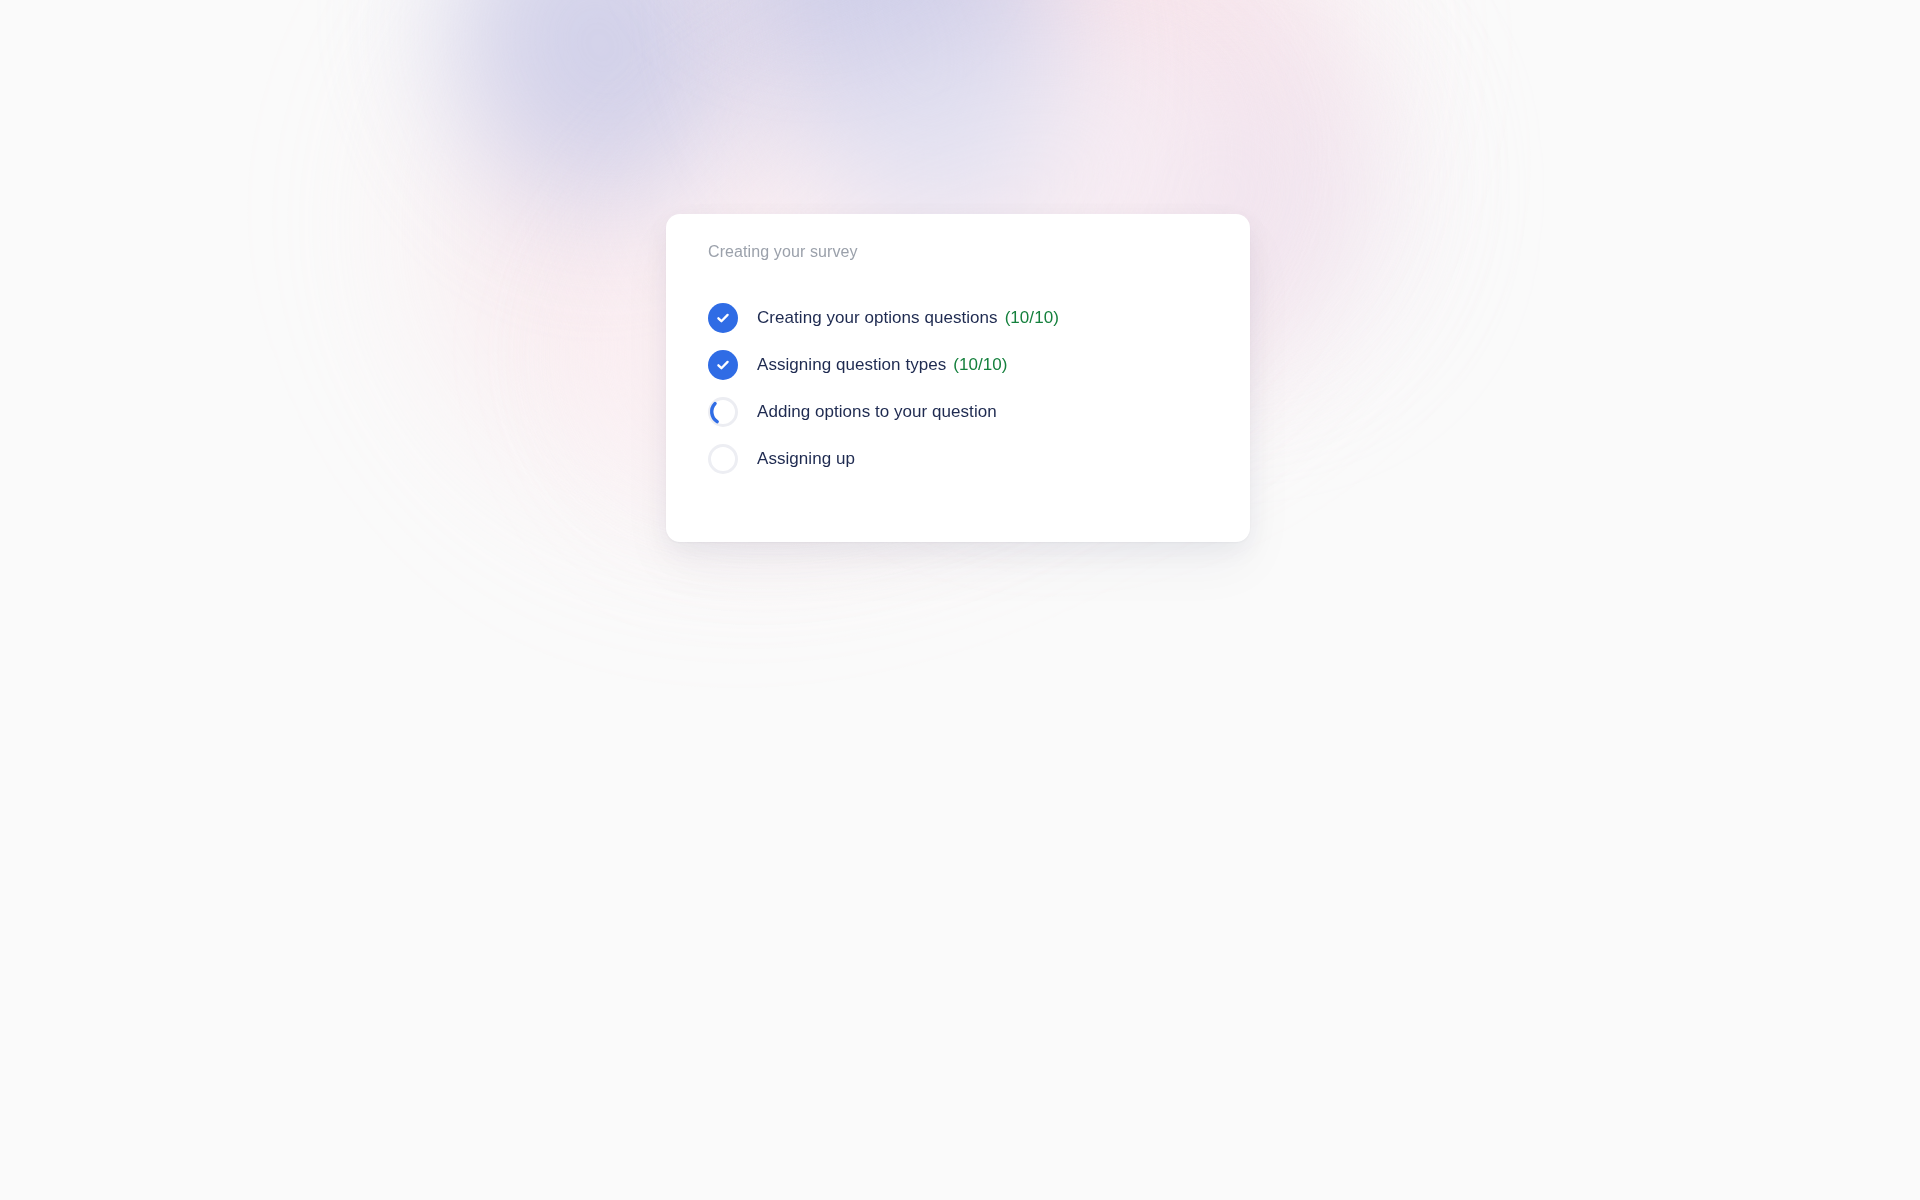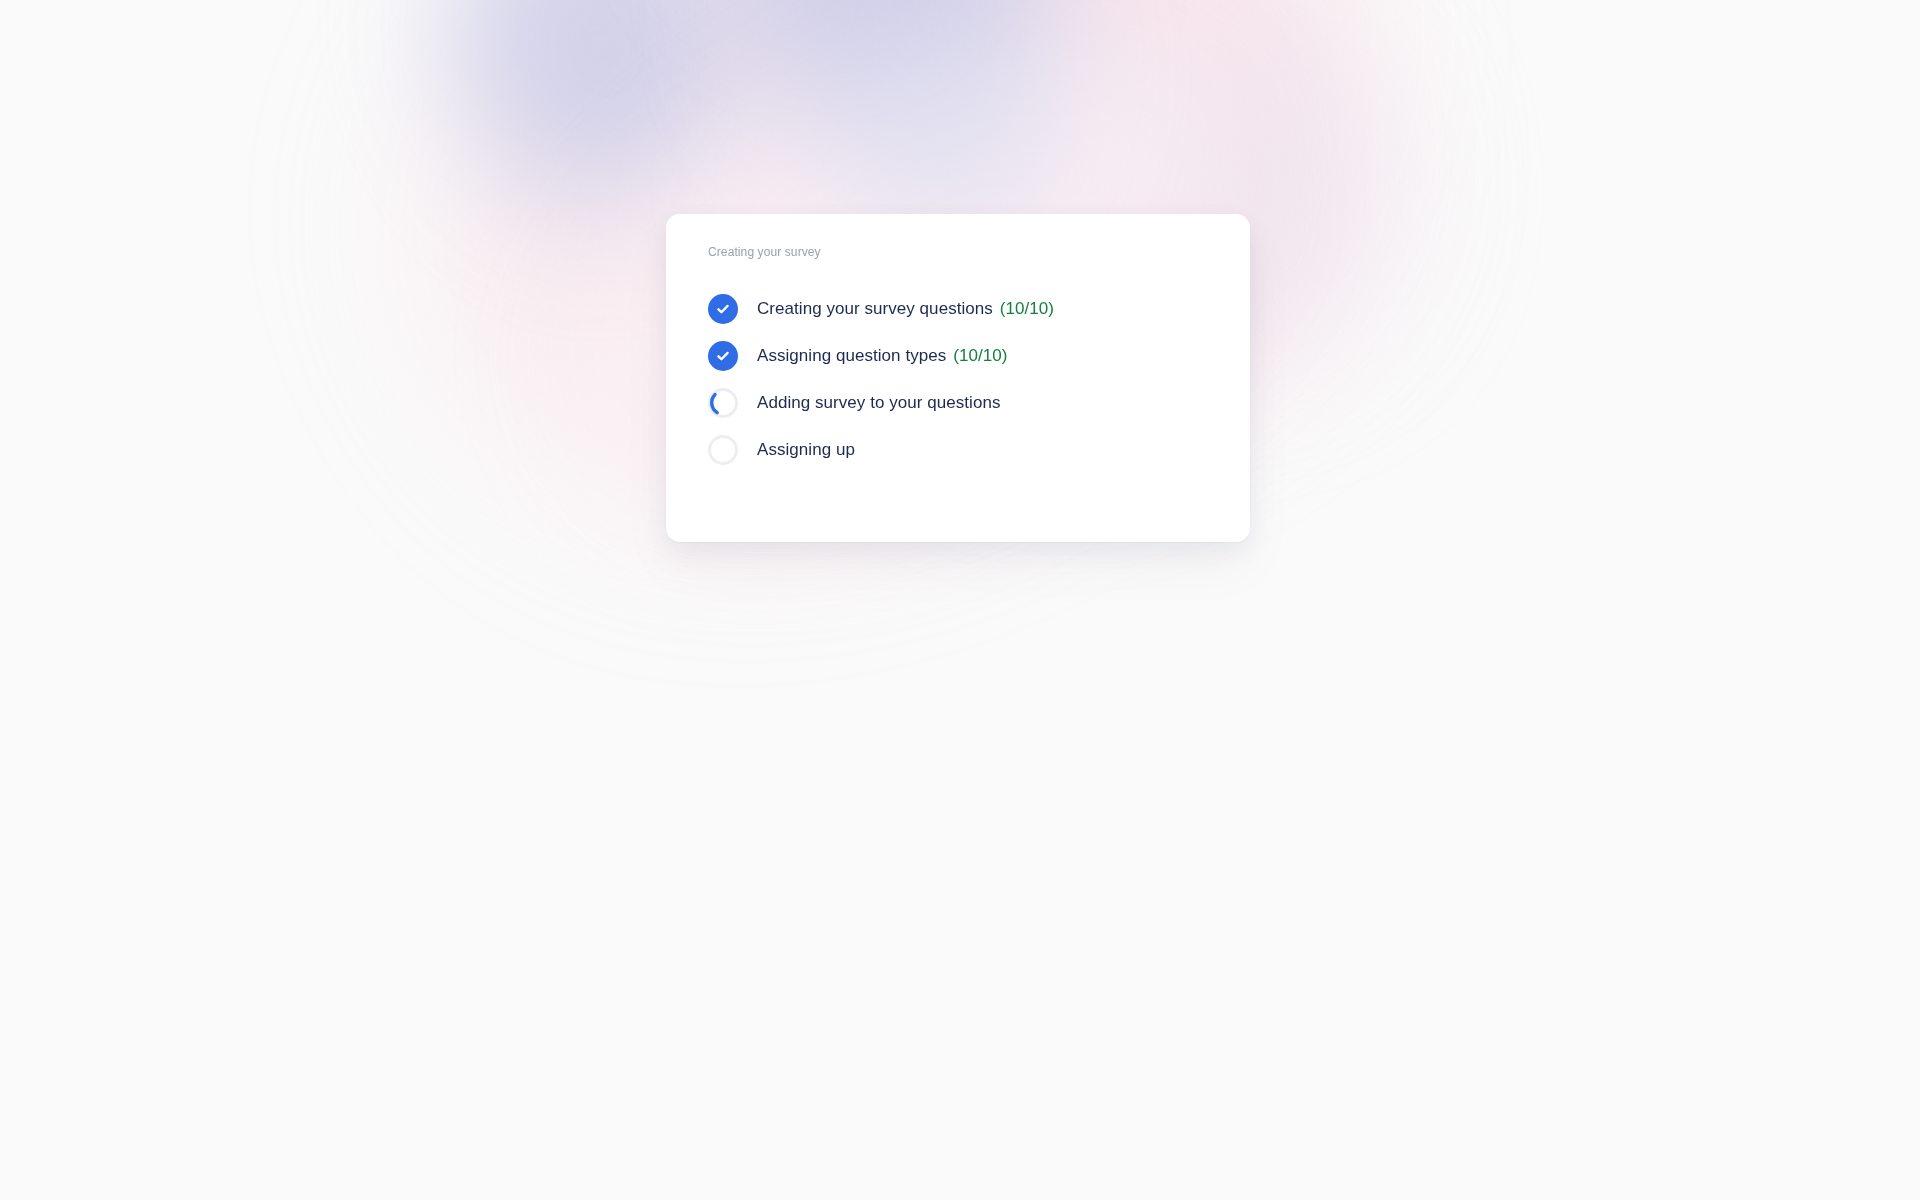--- a/index.html
+++ b/index.html
@@ -129,26 +129,26 @@
     background: #ffffff;
     border-radius: 14px;
     box-shadow:
       0 1px 2px rgba(24, 32, 64, .035),
       0 8px 26px rgba(24, 32, 64, .055),
       0 24px 54px rgba(24, 32, 64, .045);
     padding: 28px 34px 30px 42px;
   }
 
   .card-heading {
-    font-size: 12px;
+    font-size: 16px;
     line-height: 20px;
     color: #9ba1ab;
     font-weight: 400;
     letter-spacing: .1px;
-    margin-bottom: 23px;
+    margin-bottom: 32px;
   }
 
   .steps-list {
     list-style: none;
     margin: 0;
     padding: 0;
   }
 
   .step-row {
     display: flex;
@@ -246,21 +246,21 @@
 
     <li class="step-row">
       <span class="step-indicator">
         <span class="ind-done">
           <svg width="16" height="16" viewBox="0 0 16 16" aria-hidden="true">
             <path d="M3.4 8.3 L6.4 11.2 L12.6 4.9" fill="none" stroke="#ffffff" stroke-width="2.3" stroke-linecap="round" stroke-linejoin="round"></path>
           </svg>
         </span>
       </span>
       <span class="step-text">
-        <span>Creating your survey questions</span><span class="step-count">(10/10)</span>
+        <span>Creating your options questions</span><span class="step-count">(10/10)</span>
       </span>
     </li>
 
     <li class="step-row">
       <span class="step-indicator">
         <span class="ind-done">
           <svg width="16" height="16" viewBox="0 0 16 16" aria-hidden="true">
             <path d="M3.4 8.3 L6.4 11.2 L12.6 4.9" fill="none" stroke="#ffffff" stroke-width="2.3" stroke-linecap="round" stroke-linejoin="round"></path>
           </svg>
         </span>
@@ -273,21 +273,21 @@
     <li class="step-row">
       <span class="step-indicator">
         <span class="ind-active">
           <span class="ring-base"></span>
           <svg width="30" height="30" viewBox="0 0 30 30" aria-hidden="true">
             <path d="M 7.0 6.6 A 11.75 11.75 0 0 0 9.15 24.6" fill="none" stroke="#2f6ce5" stroke-width="3.5" stroke-linecap="round"></path>
           </svg>
         </span>
       </span>
       <span class="step-text">
-        <span>Adding survey to your questions</span>
+        <span>Adding options to your question</span>
       </span>
     </li>
 
     <li class="step-row">
       <span class="step-indicator">
         <span class="ind-pending"></span>
       </span>
       <span class="step-text">
         <span>Assigning up</span>
       </span>

